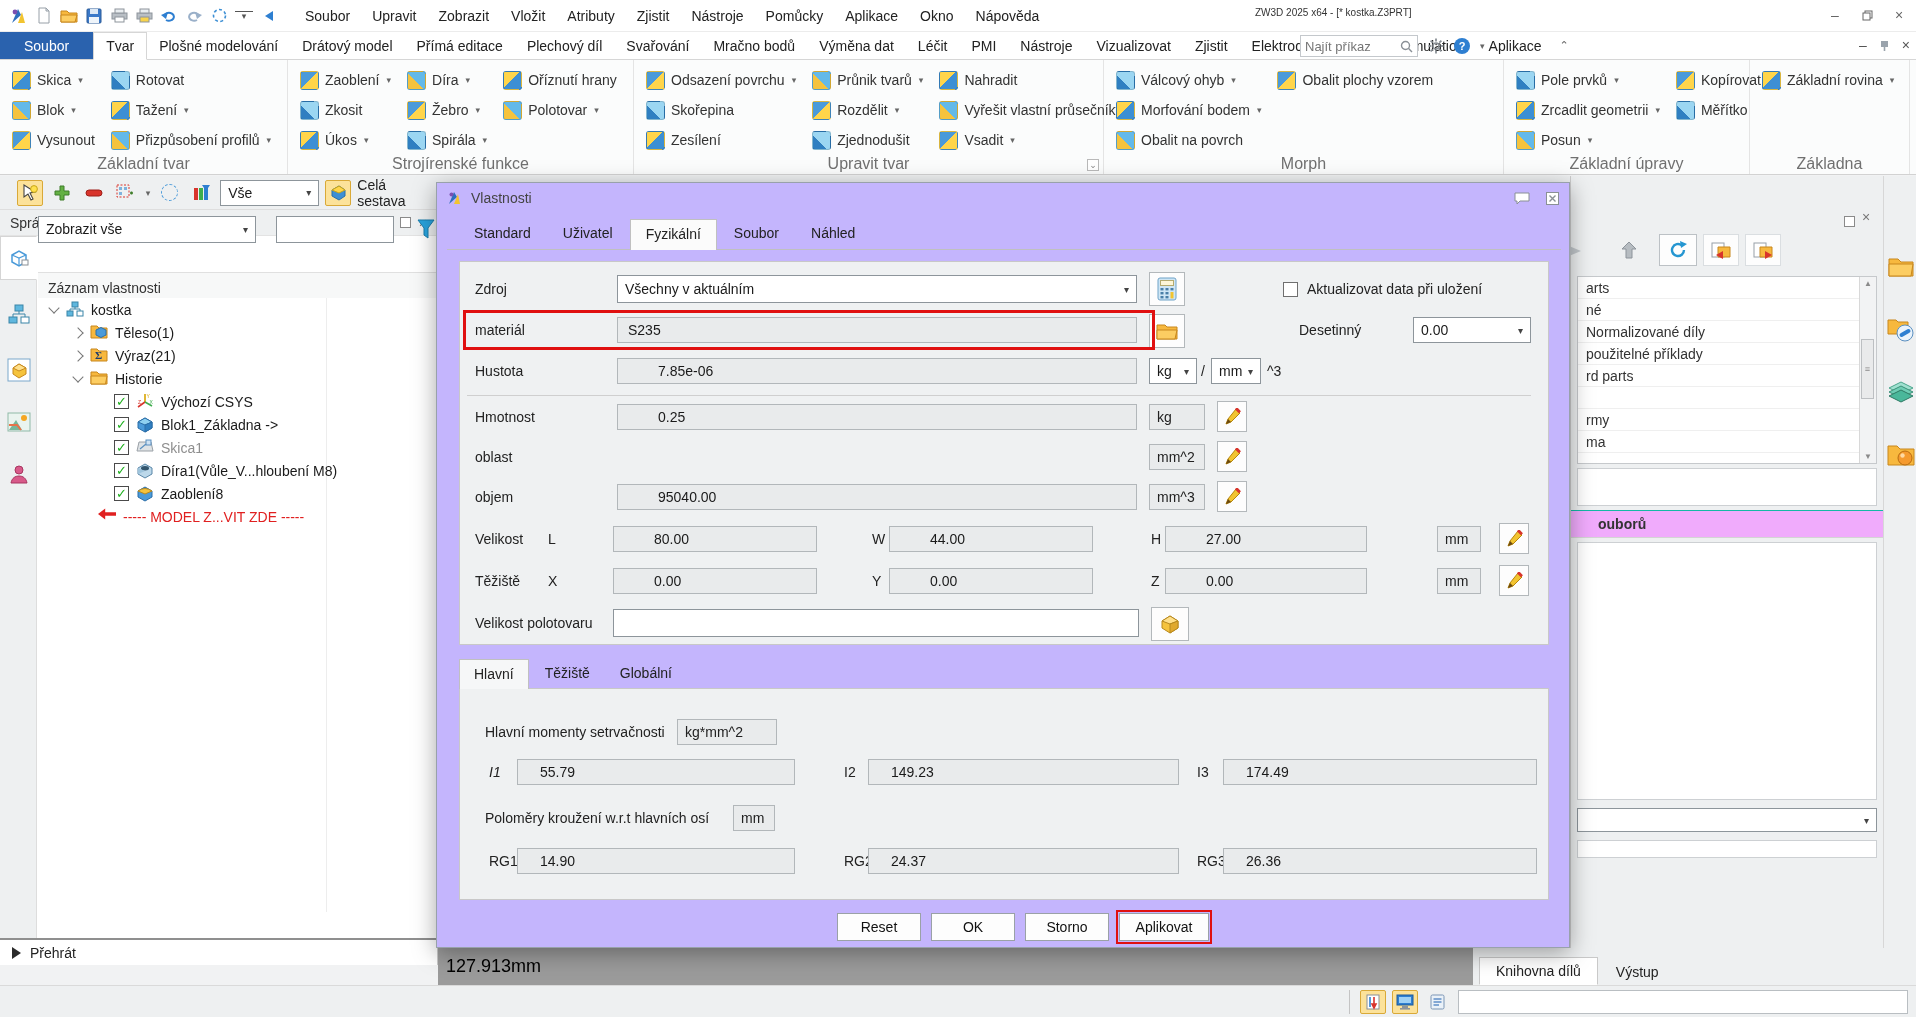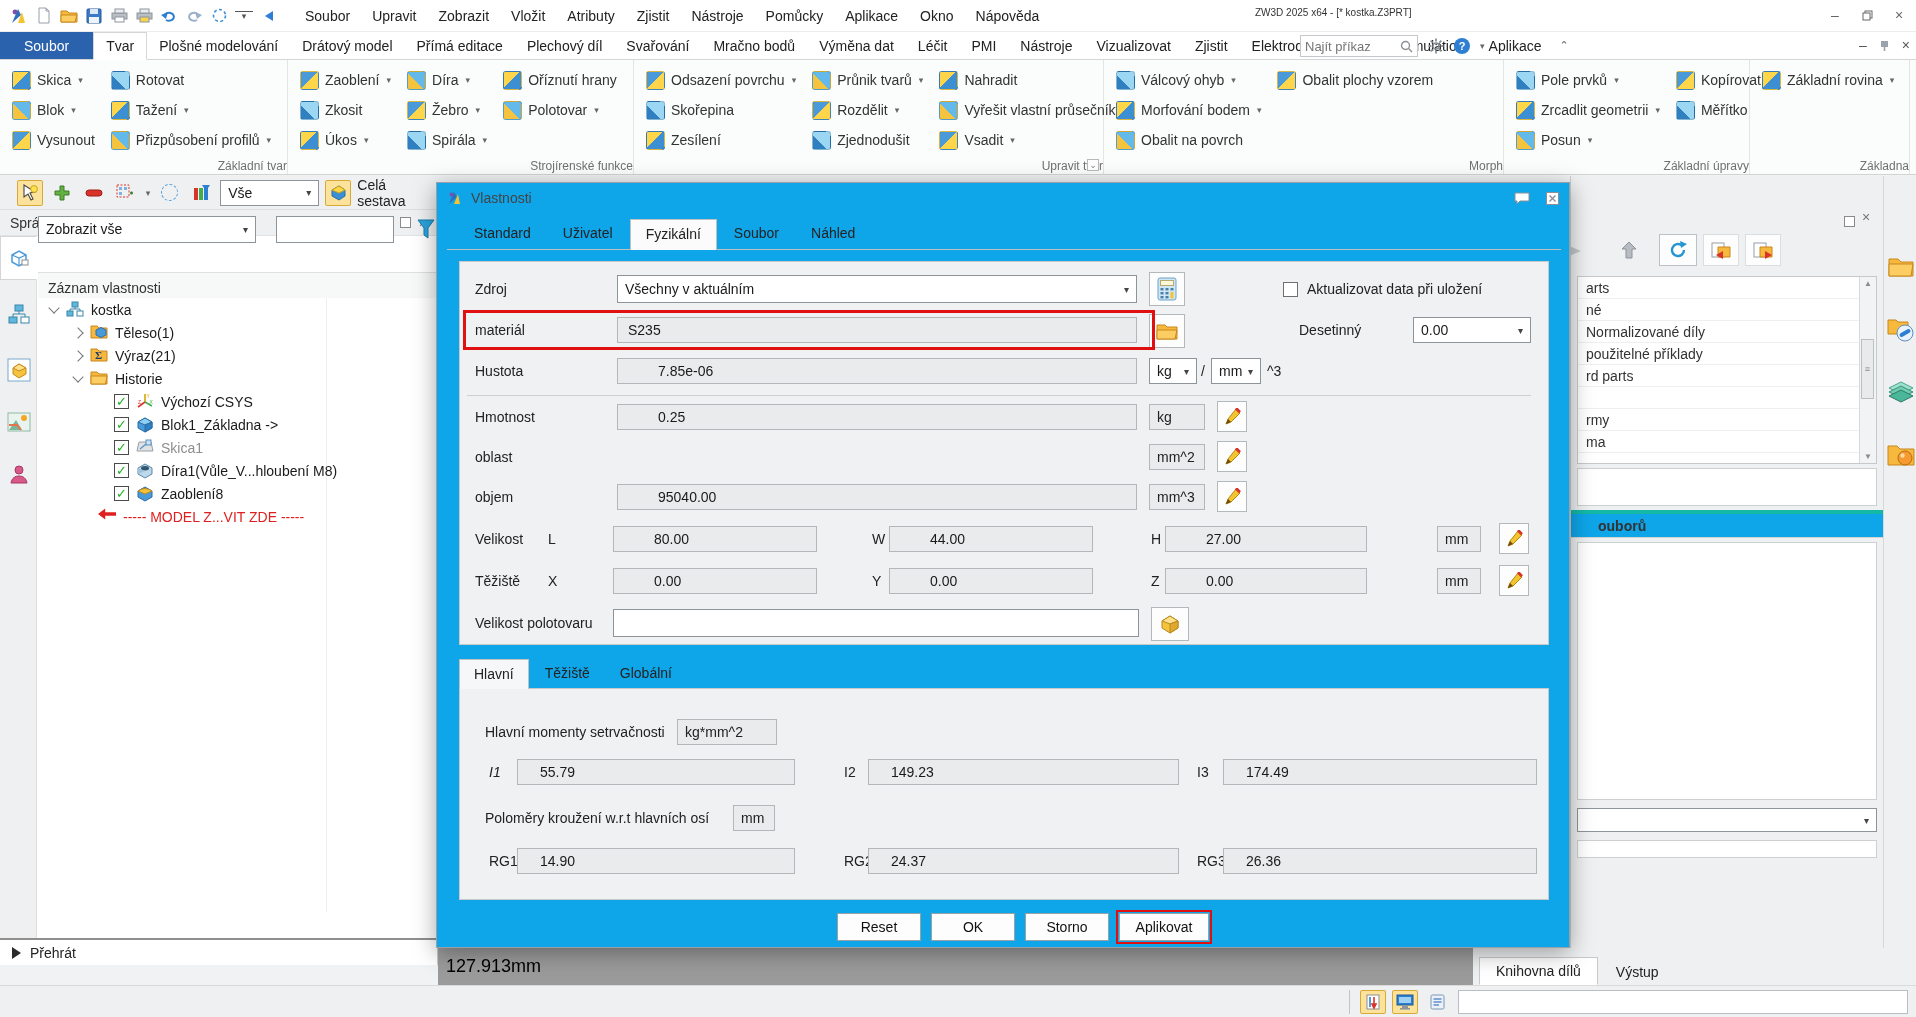--- a/index.html
+++ b/index.html
@@ -21,21 +21,21 @@
 .rtab{padding:4px 12px;display:flex;align-items:center;color:#222;font-size:14px}
 .rtab.active{background:#fff;border:1px solid #d6d6d6;border-bottom:1px solid #fff;margin-bottom:-1px}
 .tab-chevron{padding:4px 6px;color:#666;font-size:11px;display:flex;align-items:center}
 .cmdsearch{position:absolute;left:1300px;top:3px;width:118px;height:22px;border:1px solid #c4c8cc;background:#fff;display:flex;align-items:center;padding:0 4px}
 .cmdsearch input{border:0;outline:0;flex:1;font-family:"Liberation Sans",sans-serif;font-size:13px;color:#333;width:86px;background:transparent}
 .tr-icons{position:absolute;left:1428px;top:3px;display:flex;gap:10px;align-items:center;height:22px}
 .tr-right{position:absolute;right:6px;top:5px;display:flex;gap:12px;align-items:center;color:#555}
 
 .ribbon{position:absolute;left:0;top:60px;width:1916px;height:115px;background:#fbfcfc;border-bottom:1px solid #d2d2d2;display:flex}
 .rgroup{position:relative;border-right:1px solid #e4e4e4;padding:5px 8px 20px 12px;flex:none}
-.rgroup-name{position:absolute;bottom:1px;left:0;right:0;text-align:right;color:#707070;font-size:12px}
+.rgroup-name{position:absolute;bottom:1px;left:0;right:0;text-align:center;color:#707070;font-size:16px}
 .rcols{display:flex;gap:16px}
 .rcol{display:flex;flex-direction:column}
 .ritem{display:flex;align-items:center;gap:6px;height:30px;white-space:nowrap;color:#333;font-size:14px;cursor:default}
 .ric{width:19px;height:19px;border-radius:3px;border:1px solid rgba(0,0,0,.15);flex:none}
 .ic0{background:linear-gradient(135deg,#ffd54a 45%,#3d8fd4 45%)}
 .ic1{background:linear-gradient(225deg,#63b9e9 55%,#f5c33d 55%)}
 .ic2{background:linear-gradient(135deg,#4a9ad9 50%,#ffd54a 50%)}
 .ic3{background:linear-gradient(45deg,#2f7fc1 40%,#9bd6f2 40%)}
 .ddc{color:#666;font-size:9px;margin-left:1px}
 .group-expander{position:absolute;right:4px;bottom:3px;width:12px;height:12px;border:1px solid #b9b9b9;color:#888;font-size:9px;line-height:10px;text-align:center;background:#fff}
@@ -80,26 +80,26 @@
 .bb-input{position:absolute;left:1458px;top:4px;width:450px;height:24px;background:#fff;border:1px solid #b9bec2}
 .bb-input input{width:100%;height:100%;border:0;outline:0;background:transparent;font-family:"Liberation Sans",sans-serif}
 
 .rightpanel{position:absolute;left:1570px;top:176px;width:346px;height:772px;background:#eef0f1;border-left:1px solid #cccccc}
 .rp-toolbar-btn{position:absolute;display:flex;align-items:center;justify-content:center}
 .rp-list{position:absolute;left:6px;top:100px;width:300px;height:188px;background:#fff;border:1px solid #c6c9cc;overflow:hidden}
 .rp-row{height:22px;border-bottom:1px solid #efefef;display:flex;align-items:center;padding-left:8px;font-size:14px;color:#333}
 .rp-scroll{position:absolute;right:0;top:0;width:17px;height:100%;background:#f2f3f4;border-left:1px solid #d8d8d8;display:flex;flex-direction:column;align-items:center;justify-content:space-between;padding:2px 0}
 .rp-thumb{width:13px;height:60px;background:#e9eaeb;border:1px solid #bcbfc2;display:flex;align-items:center;justify-content:center;color:#8a8a8a;font-size:9px;position:absolute;top:62px;left:1px}
 .rp-whitebox{position:absolute;background:#fff;border:1px solid #cdd0d3}
-.rp-secheader{position:absolute;left:0;top:334px;width:312px;height:28px;background:#0ea5e9;border-top:4px solid #14b8a6;border-bottom:1px solid #d4d4d4;display:flex;align-items:center;font-weight:bold;color:#333}
+.rp-secheader{position:absolute;left:0;top:334px;width:312px;height:28px;background:#f0abfc;border-top:1px solid #14b8a6;border-bottom:1px solid #d4d4d4;display:flex;align-items:center;font-weight:bold;color:#333}
 .rp-combo{position:absolute;left:6px;top:632px;width:300px;height:24px}
 .rp-iconstrip{position:absolute;left:312px;top:0;width:34px;height:772px;border-left:1px solid #d7d7d7;background:#eef0f1}
 .rp-bigicon{position:absolute;left:2px;width:30px;height:28px;display:flex;align-items:center;justify-content:center}
 
-.dialog{position:absolute;left:436px;top:182px;width:1134px;height:766px;background:#0ea5e9;border:1px solid #98a1aa;box-shadow:0 5px 22px rgba(0,0,0,.35);z-index:10}
+.dialog{position:absolute;left:436px;top:182px;width:1134px;height:766px;background:#c4b5fd;border:1px solid #98a1aa;box-shadow:0 5px 22px rgba(0,0,0,.35);z-index:10}
 .dlg-title{position:absolute;left:0;top:0;width:100%;height:30px;display:flex;align-items:center;padding:0 10px;color:#444;font-size:14px;gap:8px}
 .dlg-titleicons{margin-left:auto;display:flex;gap:16px;align-items:center;color:#888}
 .dlg-tabs{position:absolute;left:22px;top:36px;height:31px;display:flex;gap:2px;z-index:2}
 .dtab{padding:6px 15px;font-size:14px;color:#222}
 .dtab.active{background:#fbfbfb;border:1px solid #c0c0c0;border-bottom:0}
 .dlg-hairline{position:absolute;left:10px;top:66px;width:1114px;height:1px;background:#c0c0c0}
 .groupbox{position:absolute;left:22px;background:#eff1f2;border:1px solid #c8c8c8}
 .dlabel{position:absolute;font-size:14px;color:#222;height:18px;display:flex;align-items:center;white-space:nowrap}
 .gfield{position:absolute;background:#e9ebec;border:1px solid #b2b7ba;display:flex;align-items:center;font-size:14px;color:#1a1a1a}
 .pad40{padding-left:40px}.pad22{padding-left:22px}.pad10{padding-left:10px}

